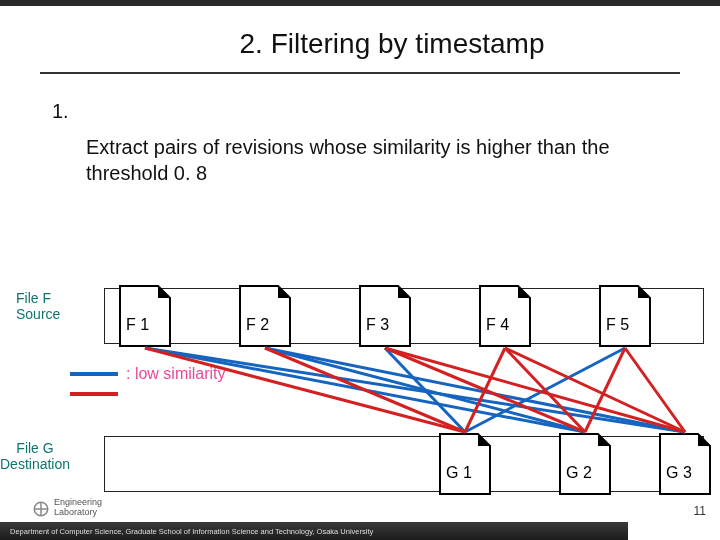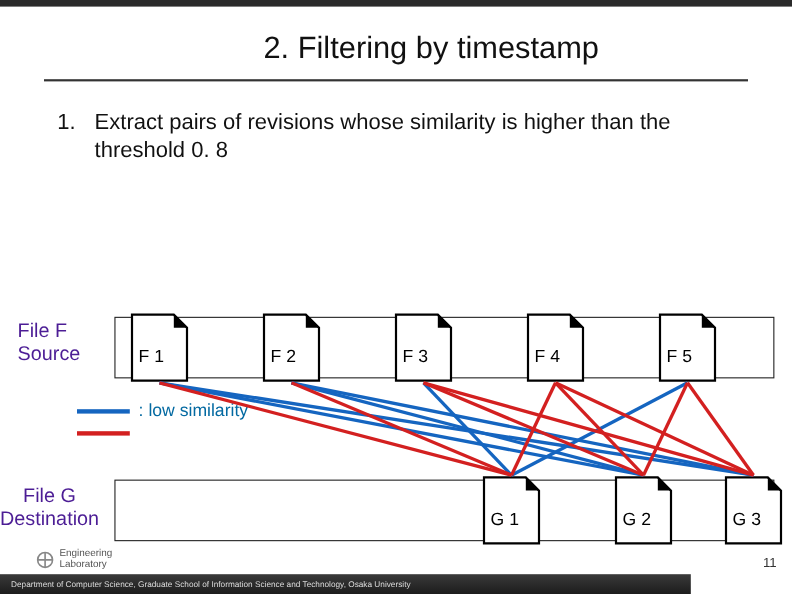--- a/index.html
+++ b/index.html
@@ -37,26 +37,27 @@
     color: #111;
     display: flex;
     align-items: flex-start;
     line-height: 1.3;
   }
   .bullet-num {
     min-width: 34px;
   }
   .bullet-text {
     flex: 1;
+    margin-top: 36px;
   }
   .filelabel {
     position: absolute;
-    font-size: 18px;
+    font-size: 14px;
     line-height: 1.15;
-    color: #4c1d95;
+    color: #0f766e;
   }
   .filelabel.f { top: 290px; left: 16px; text-align: left; }
   .filelabel.g { top: 440px; left: 0; text-align: center; }
   .track {
     position: absolute;
     left: 104px;
     width: 600px;
     height: 56px;
     border: 1px solid #222;
     background: #fff;
@@ -72,21 +73,21 @@
   .doc-label {
     position: absolute;
     left: 8px; top: 32px;
     font-size: 16px;
     color: #000;
   }
   .legend {
     position: absolute;
     top: 364px; left: 70px;
     font-size: 16px;
-    color: #0369a1;
+    color: #ec4899;
   }
   .legend-row {
     display: flex;
     align-items: center;
     height: 20px;
   }
   .legend-swatch {
     width: 48px; height: 4px;
     margin-right: 8px;
   }

